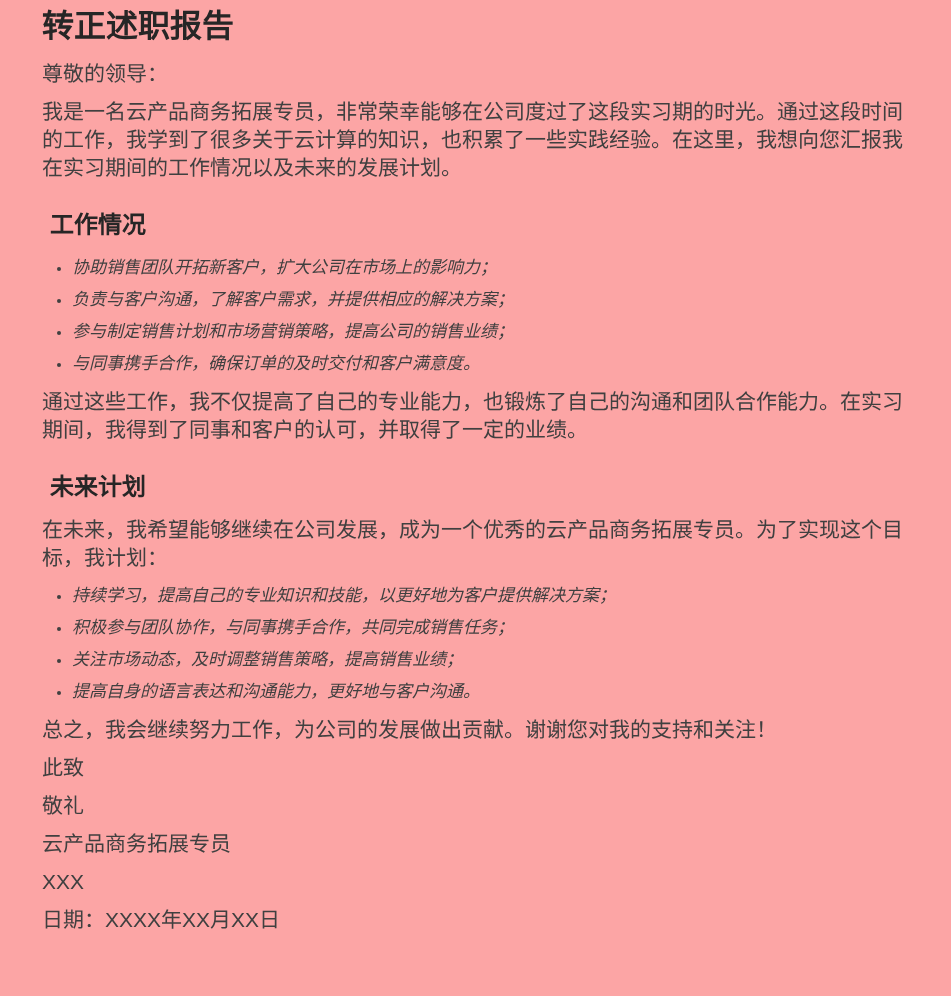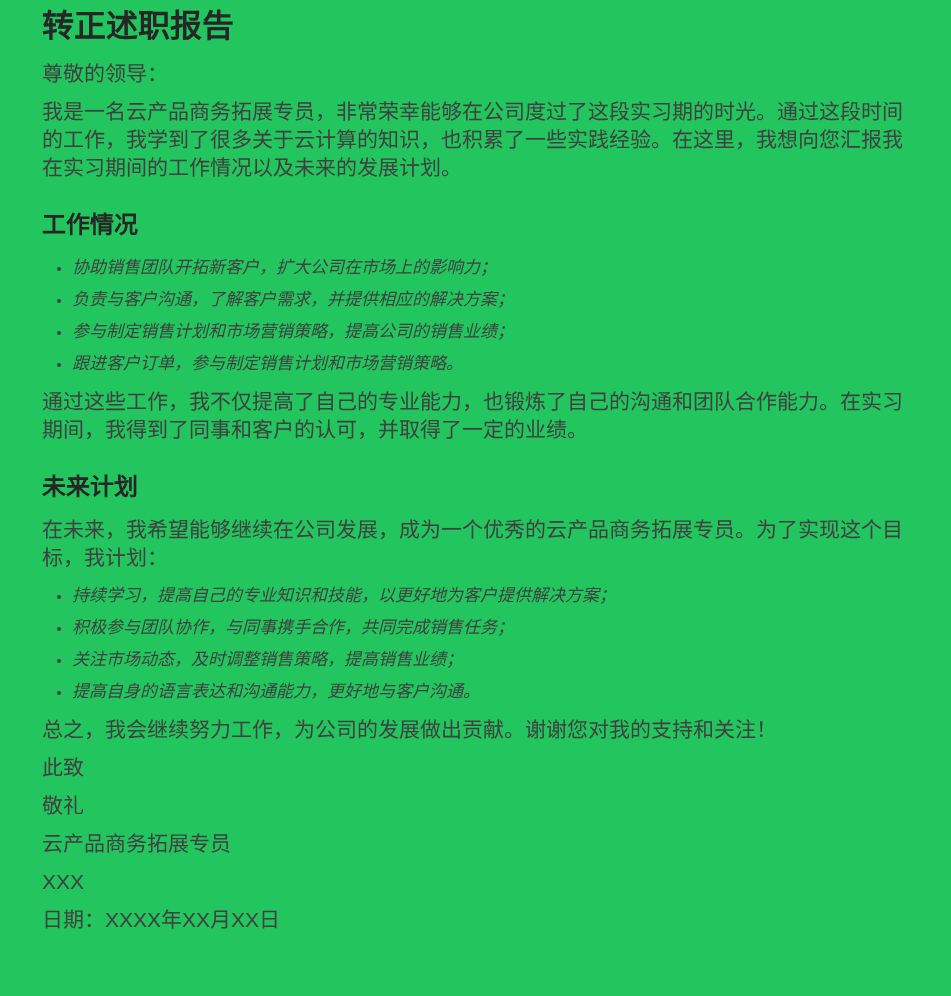--- a/index.html
+++ b/index.html
@@ -8,36 +8,36 @@
     padding: 0;
     background: #ffffff;
   }
   body {
     font-family: "Liberation Sans", "DejaVu Sans", sans-serif;
     color: #404040;
   }
   .doc {
     width: 951px;
     min-height: 996px;
-    background: #22c55e;
+    background: #fca5a5;
     padding: 6px 40px 18px 42px;
   }
   .doc-title {
     font-size: 32px;
     line-height: 40px;
     font-weight: 700;
     color: #262626;
     margin: 0 0 14px 0;
   }
   .section-heading {
     font-size: 24px;
     line-height: 30px;
     font-weight: 700;
     color: #262626;
-    margin: 28px 0 14px 0;
+    margin: 28px 0 14px 8px;
   }
   .para {
     font-size: 21px;
     line-height: 28px;
     margin: 10px 0;
     color: #404040;
   }
   .bullet-list {
     margin: 10px 0;
     padding-left: 30px;
@@ -67,21 +67,21 @@
   <p class="para">我是一名云产品商务拓展专员，非常荣幸能够在公司度过了这段实习期的时光。通过这段时间的工作，我学到了很多关于云计算的知识，也积累了一些实践经验。在这里，我想向您汇报我在实习期间的工作情况以及未来的发展计划。</p>
 
   <section>
     <h2 class="section-heading">工作情况</h2>
 
 
     <ul class="bullet-list">
       <li>协助销售团队开拓新客户，扩大公司在市场上的影响力；</li>
       <li>负责与客户沟通，了解客户需求，并提供相应的解决方案；</li>
       <li>参与制定销售计划和市场营销策略，提高公司的销售业绩；</li>
-      <li>跟进客户订单，参与制定销售计划和市场营销策略。</li>
+      <li>与同事携手合作，确保订单的及时交付和客户满意度。</li>
     </ul>
 
     <p class="para">通过这些工作，我不仅提高了自己的专业能力，也锻炼了自己的沟通和团队合作能力。在实习期间，我得到了同事和客户的认可，并取得了一定的业绩。</p>
   </section>
 
   <section>
     <h2 class="section-heading">未来计划</h2>
 
     <p class="para">在未来，我希望能够继续在公司发展，成为一个优秀的云产品商务拓展专员。为了实现这个目标，我计划：</p>
 

